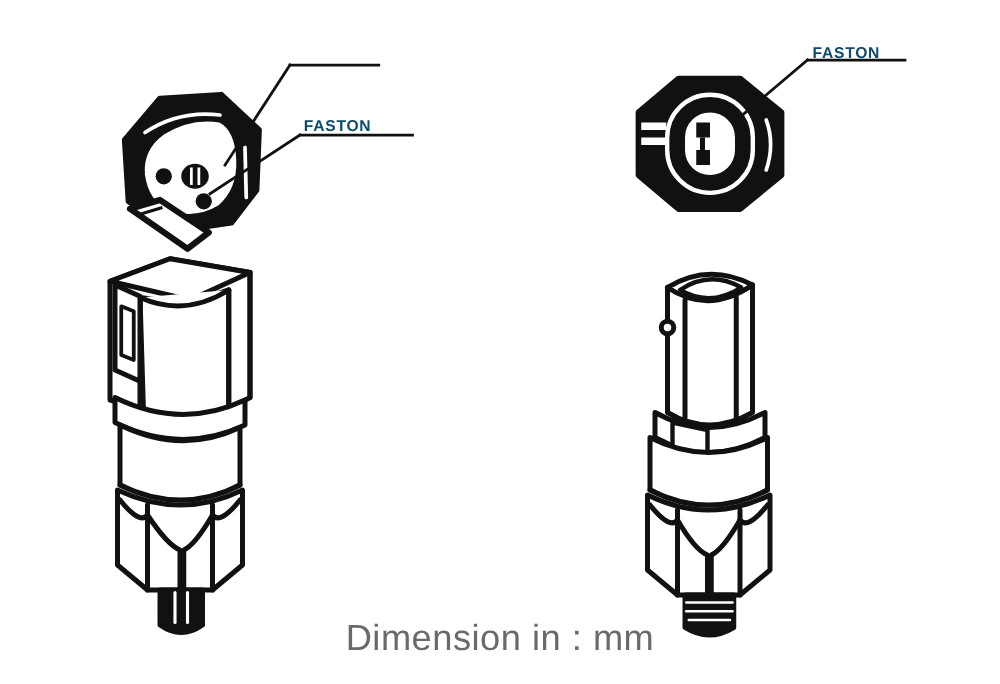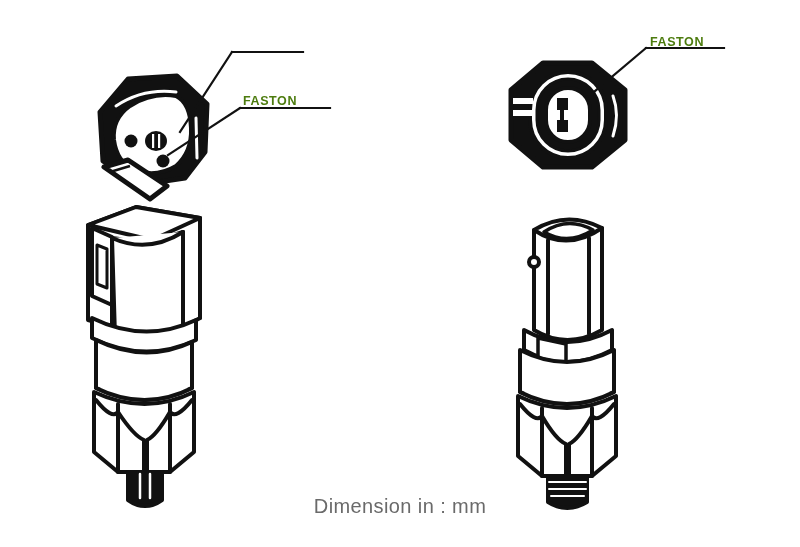--- a/index.html
+++ b/index.html
@@ -24,32 +24,32 @@
     top: 0;
     width: 800px;
     height: 547px;
   }
   .label-text {
     position: absolute;
     font-family: "Liberation Sans", sans-serif;
     font-size: 12.5px;
     font-weight: 700;
     letter-spacing: 0.6px;
-    color: #4d7c0f;
+    color: #0c4a6e;
     white-space: pre;
     line-height: 1;
   }
   #caption {
     position: absolute;
     left: 0;
     top: 495px;
     width: 800px;
     text-align: center;
     font-family: "Liberation Sans", sans-serif;
-    font-size: 20px;
+    font-size: 29px;
     font-weight: 300;
     color: #6a6a6a;
     letter-spacing: 0.4px;
     white-space: pre;
   }
   .lbl-adjustment { left: 236px; top: 57px; }
   .lbl-faston-left { left: 243px; top: 95px; }
   .lbl-faston-right { left: 650px; top: 36px; }
 </style>
 </head>

